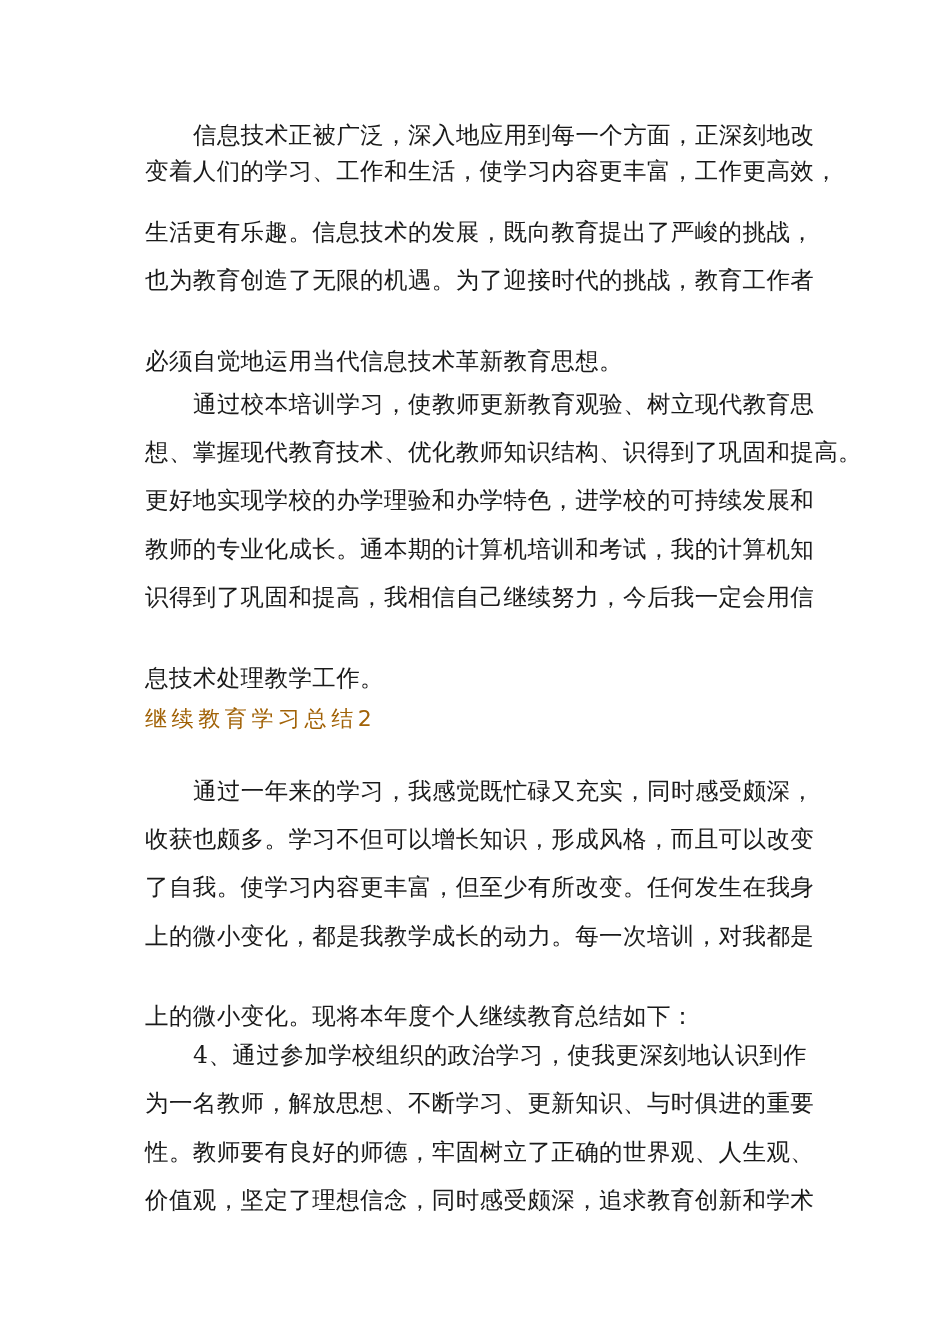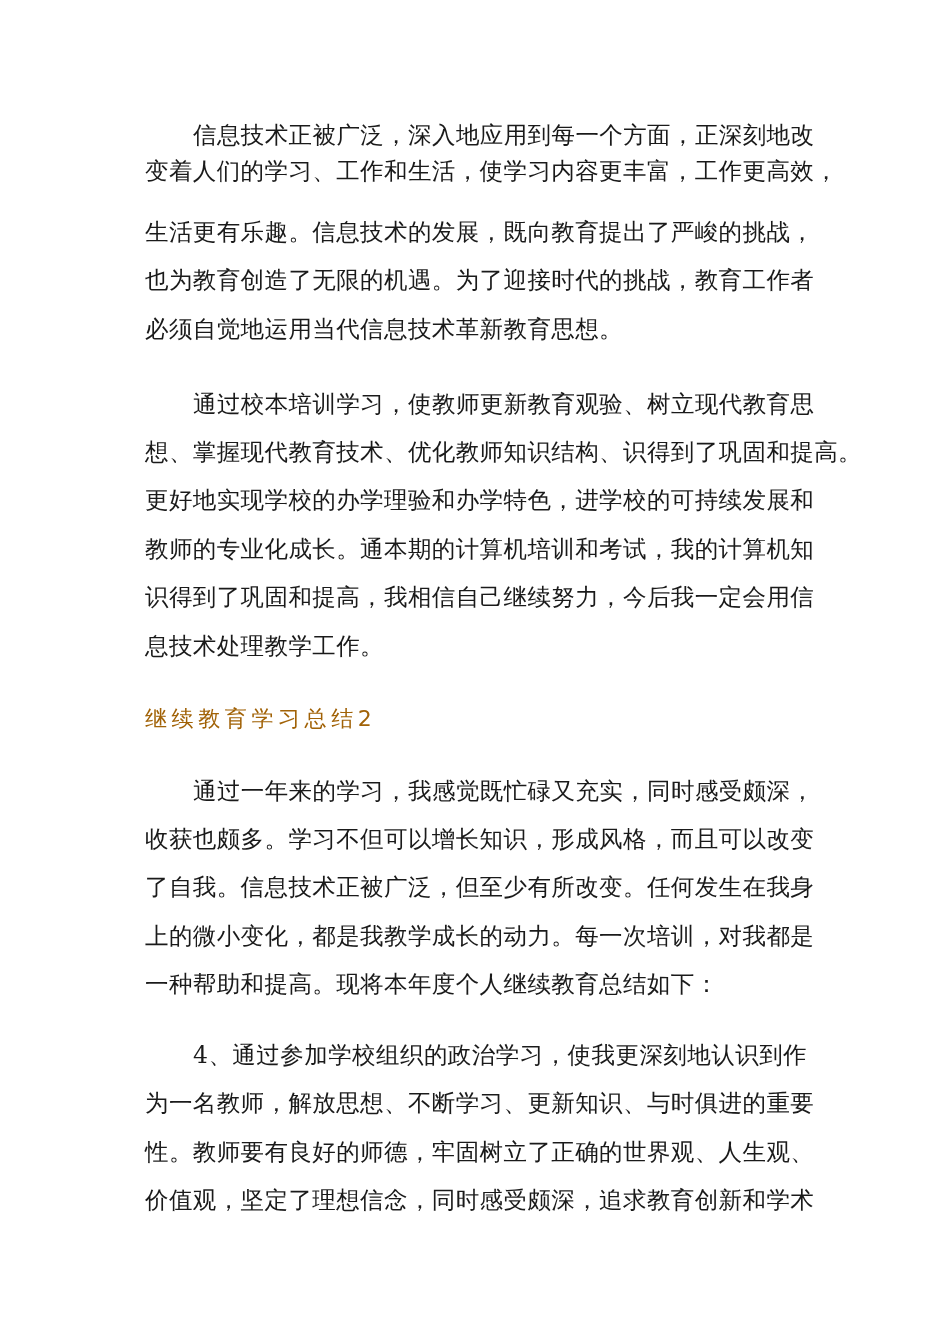--- a/index.html
+++ b/index.html
@@ -28,21 +28,21 @@
     width: 662px;
     height: 34px;
     font-size: 23.5px;
     line-height: 34px;
     white-space: nowrap;
     text-align: justify;
     text-align-last: justify;
     letter-spacing: 0.4px;
   }
   .line.indent { left: 193px; width: 614px; }
-  .line.last { text-align-last: left; }
+  .line.last { text-align-last: left; margin-top: 32px; }
   .heading {
     position: absolute;
     left: 145px;
     top: 702px;
     height: 34px;
     font-size: 22px;
     line-height: 34px;
     letter-spacing: 4.6px;
     white-space: nowrap;
     font-family: "DejaVu Sans", "Liberation Sans", sans-serif;
@@ -69,23 +69,23 @@
     <div class="line" style="top:532px">教师的专业化成长。通本期的计算机培训和考试，我的计算机知</div>
     <div class="line" style="top:580px">识得到了巩固和提高，我相信自己继续努力，今后我一定会用信</div>
     <div class="line last" style="top:629px">息技术处理教学工作。</div>
   </div>
 
   <div class="heading">继续教育学习总结2</div>
 
   <div>
     <div class="line indent" style="top:774px">通过一年来的学习，我感觉既忙碌又充实，同时感受颇深，</div>
     <div class="line" style="top:822px">收获也颇多。学习不但可以增长知识，形成风格，而且可以改变</div>
-    <div class="line" style="top:870px">了自我。信息技术正被广泛，但至少有所改变。任何发生在我身</div>
+    <div class="line" style="top:870px">了自我。使学习内容更丰富，但至少有所改变。任何发生在我身</div>
     <div class="line" style="top:919px">上的微小变化，都是我教学成长的动力。每一次培训，对我都是</div>
-    <div class="line last" style="top:967px">一种帮助和提高。现将本年度个人继续教育总结如下：</div>
+    <div class="line last" style="top:967px">上的微小变化。现将本年度个人继续教育总结如下：</div>
   </div>
 
   <div>
     <div class="line indent" style="top:1038px">4、通过参加学校组织的政治学习，使我更深刻地认识到作</div>
     <div class="line" style="top:1086px">为一名教师，解放思想、不断学习、更新知识、与时俱进的重要</div>
     <div class="line" style="top:1135px">性。教师要有良好的师德，牢固树立了正确的世界观、人生观、</div>
     <div class="line" style="top:1183px">价值观，坚定了理想信念，同时感受颇深，追求教育创新和学术</div>
   </div>
 
 </div>

